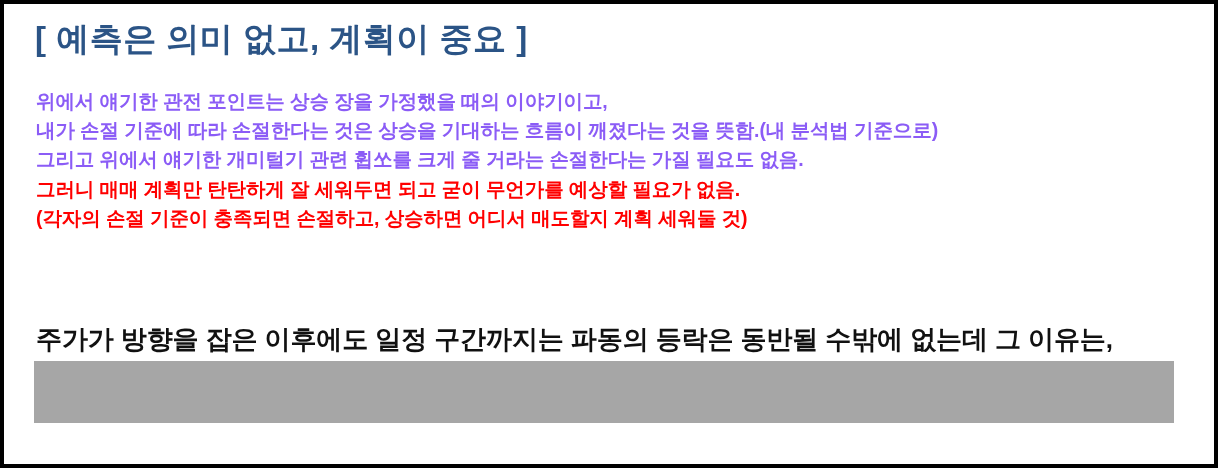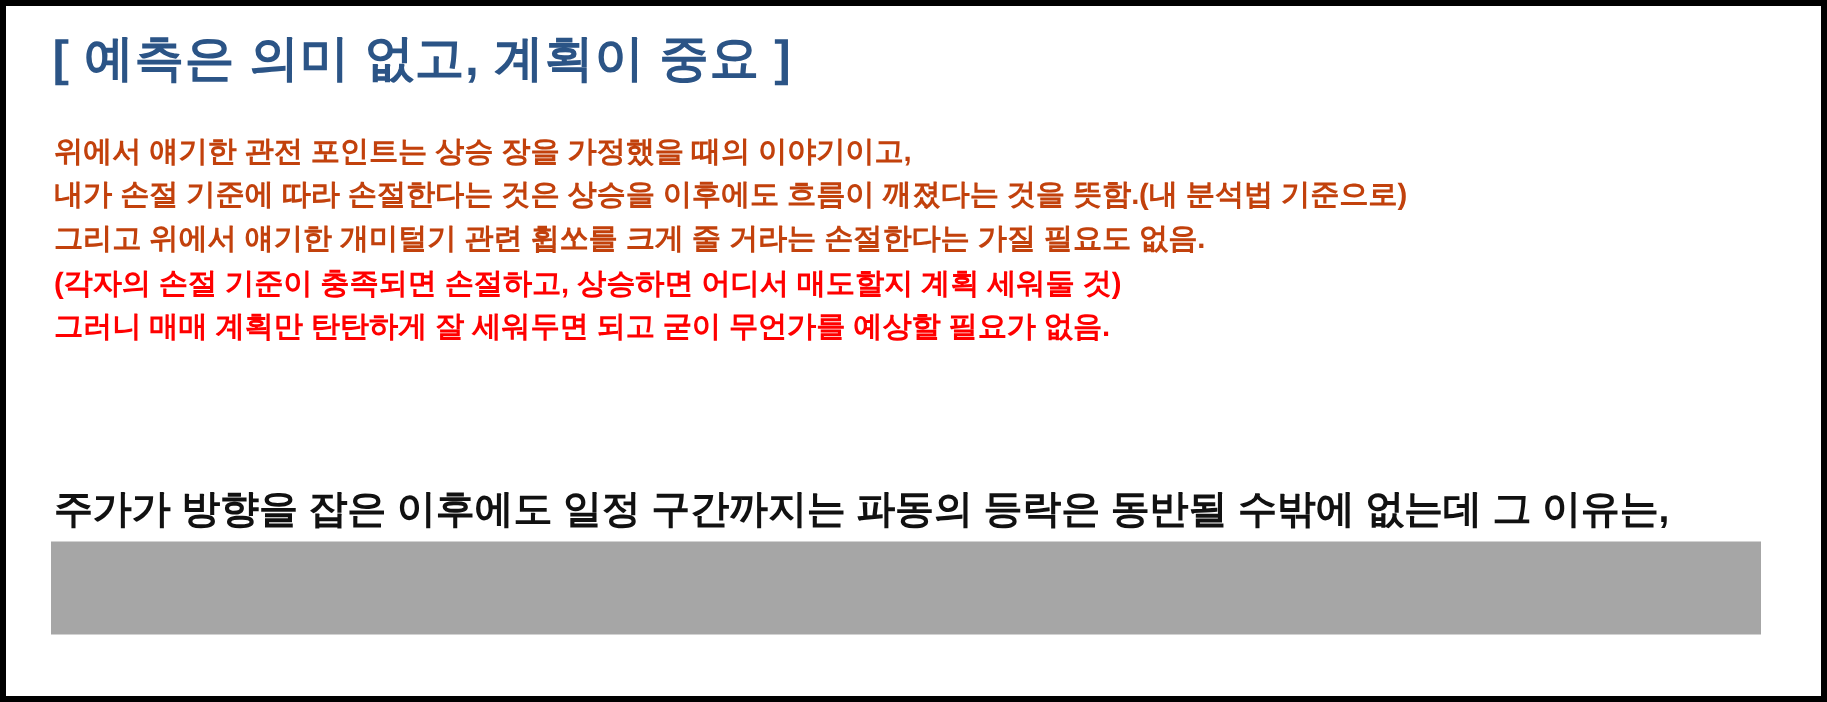--- a/index.html
+++ b/index.html
@@ -42,21 +42,21 @@
   }
   .body-block {
     position: absolute;
     left: 32px;
     top: 83px;
     width: 1150px;
   }
   .line {
     font-size: 19.5px;
     font-weight: bold;
-    color: #c2410c;
+    color: #8b5cf6;
     line-height: 29.2px;
     white-space: nowrap;
     letter-spacing: -0.1px;
   }
   .line.red {
     color: #ff0000;
   }
   .closing-block {
     position: absolute;
     left: 32px;
@@ -83,24 +83,24 @@
 </head>
 <body>
 
 <div id="screenshot">
   <div class="page">
 
     <div class="title">[ 예측은 의미 없고, 계획이 중요 ]</div>
 
     <div class="body-block">
       <div class="line">위에서 얘기한 관전 포인트는 상승 장을 가정했을 때의 이야기이고,</div>
-      <div class="line">내가 손절 기준에 따라 손절한다는 것은 상승을 이후에도 흐름이 깨졌다는 것을 뜻함.(내 분석법 기준으로)</div>
+      <div class="line">내가 손절 기준에 따라 손절한다는 것은 상승을 기대하는 흐름이 깨졌다는 것을 뜻함.(내 분석법 기준으로)</div>
       <div class="line">그리고 위에서 얘기한 개미털기 관련 휩쏘를 크게 줄 거라는 손절한다는 가질 필요도 없음.</div>
+      <div class="line red">그러니 매매 계획만 탄탄하게 잘 세워두면 되고 굳이 무언가를 예상할 필요가 없음.</div>
       <div class="line red">(각자의 손절 기준이 충족되면 손절하고, 상승하면 어디서 매도할지 계획 세워둘 것)</div>
-      <div class="line red">그러니 매매 계획만 탄탄하게 잘 세워두면 되고 굳이 무언가를 예상할 필요가 없음.</div>
     </div>
 
     <div class="closing-block">
       <div class="closing-line">주가가 방향을 잡은 이후에도 일정 구간까지는 파동의 등락은 동반될 수밖에 없는데 그 이유는,</div>
     </div>
 
     <div class="redaction-bar"></div>
 
   </div>
 </div>

